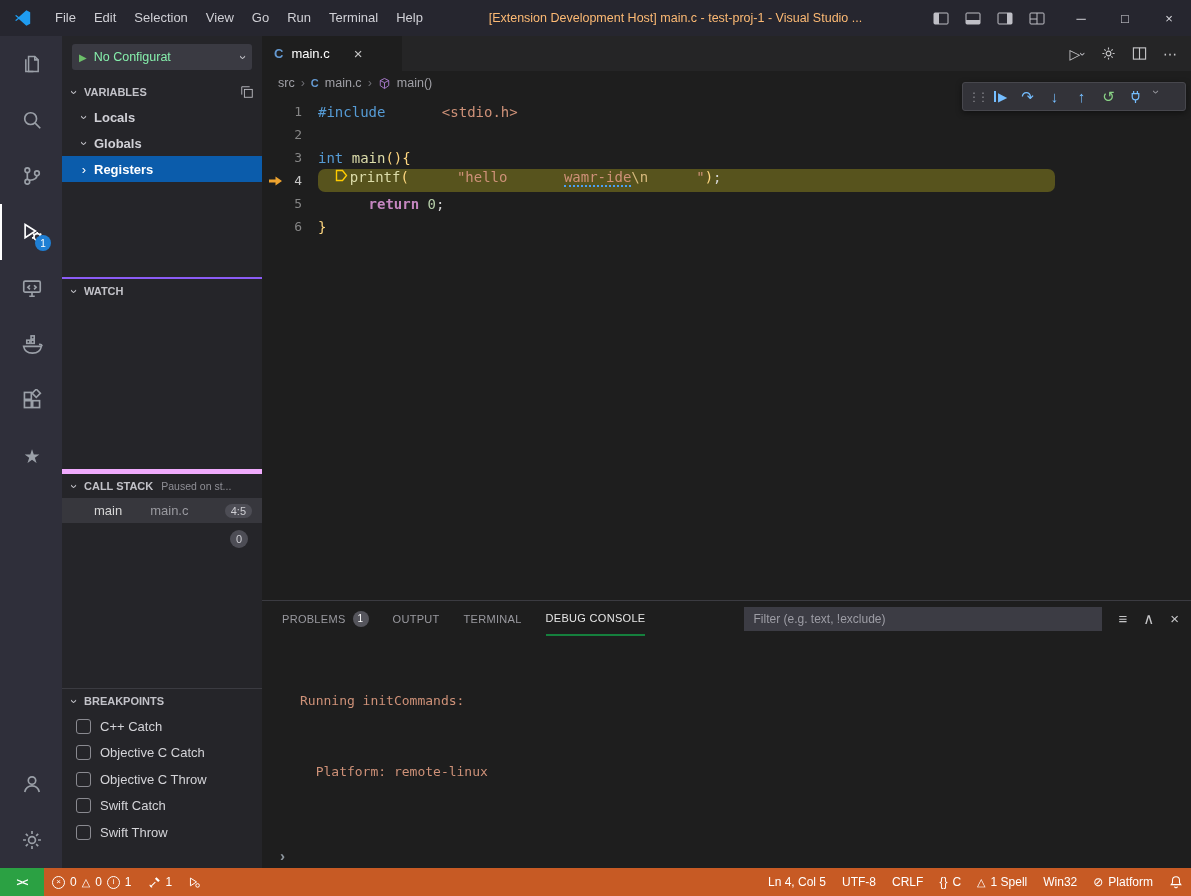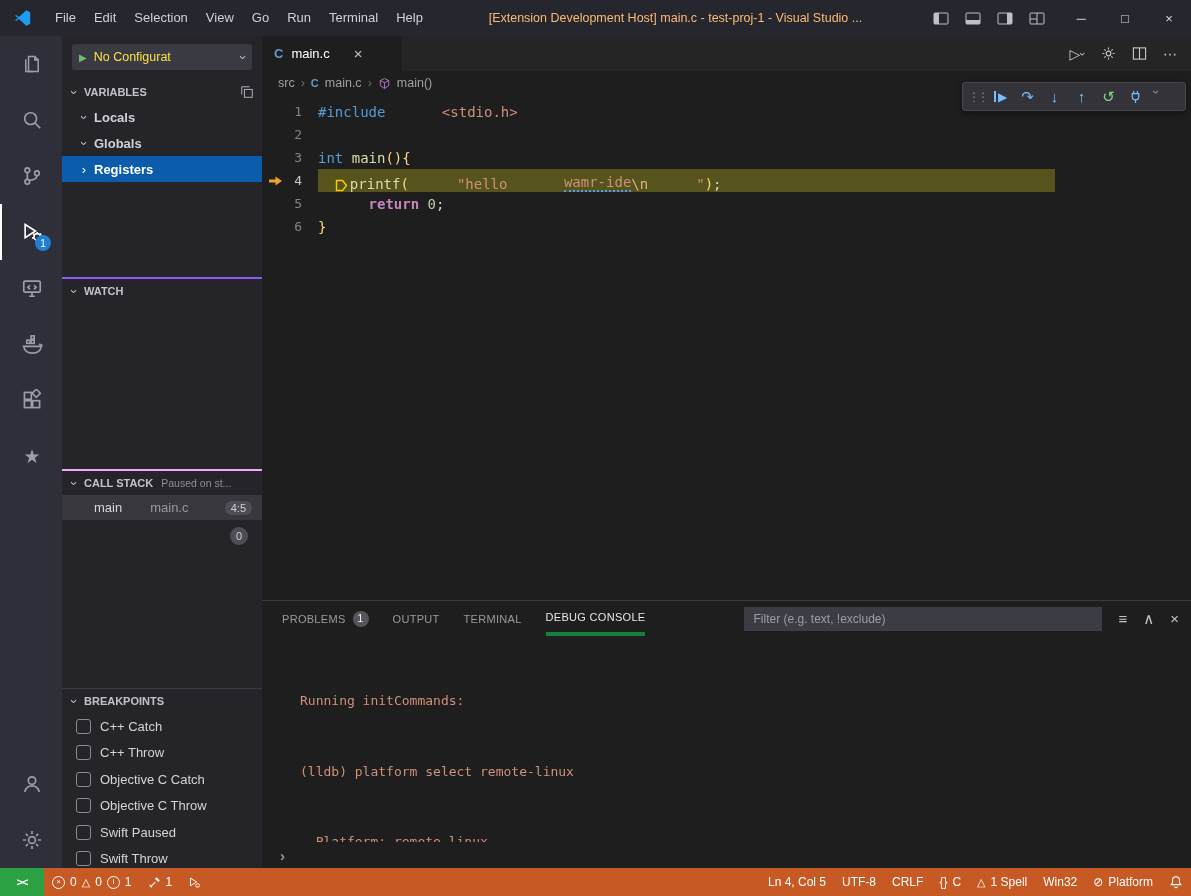--- a/index.html
+++ b/index.html
@@ -20,27 +20,27 @@
   .ab-item { height:56px; display:flex; align-items:center; justify-content:center; color:#9ba0a8; position:relative; border-left:2px solid transparent; }
   .ab-item.active { border-left-color:#fff; color:#fff; }
   .ab-badge { position:absolute; right:11px; bottom:9px; background:#1f7fd4; color:#fff; border-radius:50%; width:16px; height:16px; font-size:10px; display:flex; align-items:center; justify-content:center; }
   .ab-bottom { margin-top:auto; }
   .ab-star { font-size:19px; }
 
   
   .sidebar { position:absolute; top:36px; left:62px; width:200px; bottom:28px; background:#252529; overflow:hidden; }
   .config-row { display:flex; align-items:center; height:26px; margin:8px 10px 0 10px; background:#3a3a42; border-radius:3px; padding:0 7px; gap:7px; }
   .config-play { color:#6cc06a; font-size:10px; }
-  .config-label { flex:1; color:#fde047; white-space:nowrap; overflow:hidden; font-size:12.5px; }
+  .config-label { flex:1; color:#86efac; white-space:nowrap; overflow:hidden; font-size:12.5px; }
   .chev { color:#c0c0c6; font-size:13px; }
   .rot { display:inline-block; transform:rotate(90deg); }
   .sec { position:absolute; left:0; right:0; }
   #sec-vars { top:44px; height:197px; }
   #sec-watch { top:241px; height:192px; border-top:2px solid #8b5cf6; }
-  #sec-stack { top:433px; height:219px; border-top:2px solid #f0abfc; }
+  #sec-stack { top:433px; height:219px; border-top:5px solid #f0abfc; }
   #sec-bp { top:652px; bottom:0; border-top:1px solid #3b3b41; }
   .sec-header { display:flex; align-items:center; height:24px; padding:0 8px 0 4px; gap:2px; font-weight:bold; font-size:11px; color:#c2c2c8; }
   .sec-header .chev { width:16px; text-align:center; font-weight:normal; }
   .hdr-spacer { flex:1; }
   .tree-row { display:flex; align-items:center; height:26px; padding-left:14px; gap:2px; color:#d0d0d6; }
   .tree-row .chev { width:16px; text-align:center; }
   .tree-row.selected { background:#0b5cab; color:#fff; }
   .tree-row.selected .chev { color:#fff; }
   .cs-status { font-weight:normal; font-size:10.5px; color:#8f8f96; margin-left:6px; white-space:nowrap; }
   .frame-row { display:flex; align-items:center; height:25px; padding:0 10px 0 32px; background:#37373d; color:#d6d6d6; }
@@ -62,41 +62,41 @@
   .breadcrumbs { display:flex; align-items:center; height:24px; padding-left:16px; gap:6px; color:#a0a0a6; font-size:12.5px; }
   .bc-sep { color:#6e6e74; }
   .bc-icon-c { color:#659ad2; font-weight:bold; font-size:11px; }
 
   .code { position:relative; font-family:"DejaVu Sans Mono", monospace; font-size:14px; padding-top:5px; }
   .cline { display:flex; height:23px; align-items:center; white-space:pre; }
   .ln-bp { width:26px; display:flex; align-items:center; justify-content:center; flex:none; }
   .ln-num { width:30px; text-align:right; color:#858585; padding-right:16px; font-size:13px; flex:none; }
   .cur .ln-num { color:#c6c6c6; }
   .ccontent { display:flex; align-items:center; white-space:pre; }
-  .hl { display:flex; align-items:flex-end; background:#57531d; width:737px; height:23px; }
+  .hl { display:flex; align-items:flex-start; background:#57531d; width:737px; height:23px;border-radius:7px; }
   .inline-bp { display:inline-flex; margin:0 2px 0 0; }
   .tk-blue { color:#569cd6; } .tk-pink { color:#c586c0;font-weight:bold; } .tk-fn { color:#dcdcaa; }
   .tk-str { color:#ce9178;margin-left:48px; } .tk-esc { color:#d7ba7d; } .tk-gold { color:#ffd780; }
   .tk-num { color:#b5cea8; } .tk-plain { color:#d4d4d4; }
   .squig { border-bottom:2px dotted #4ba0f5; }
 
   .dbg-toolbar { position:absolute; top:46px; left:700px; width:224px; height:29px; background:#333339; border:1px solid #47474d; border-radius:3px; box-shadow:0 2px 6px rgba(0,0,0,.45); display:flex; align-items:center; padding:0 4px; }
   .dbg-btn { width:27px; display:flex; align-items:center; justify-content:center; font-size:15px; }
   .c-blue { color:#75beff; } .c-green { color:#89d185; }
   .dbg-grip { color:#8a8a90; font-size:12px; letter-spacing:-3px; width:20px; }
   .dbg-continue { gap:2px; }
   .cont-bar { width:2px; height:11px; background:#75beff; }
   .cont-tri { color:#75beff; font-size:12px; }
   .dbg-chev { width:14px; color:#9a9aa0; font-size:12px; }
 
   
   .panel { position:absolute; left:0; right:0; top:564px; bottom:0; background:#1e1e1e; border-top:1px solid #3b3b41; }
   .panel-header { display:flex; align-items:center; height:35px; padding:0 12px 0 20px; }
   .ptab { margin-right:24px; font-size:11px; letter-spacing:.3px; color:#9a9aa0; height:35px; display:flex; align-items:center; gap:7px; }
-  .ptab.active { color:#e7e7e7; border-bottom:4px solid #15803d; }
+  .ptab.active { color:#e7e7e7; border-bottom:2px solid #15803d; }
   .ptab-badge { background:#55555c; color:#fff; border-radius:50%; width:16px; height:16px; font-size:10px; display:flex; align-items:center; justify-content:center; }
   .panel-filter { margin-left:auto; width:358px; height:24px; background:#3c3c44; border:1px solid #3c3c44; color:#ddd; font-size:12px; padding:0 8px; font-family:"Liberation Sans", sans-serif; }
   .panel-filter::placeholder { color:#9d9da5; }
   .panel-icons { display:flex; gap:16px; margin-left:16px; color:#c6c6c8; font-size:15px; }
   .console { position:absolute; top:35px; left:0; right:0; bottom:26px; font-family:"DejaVu Sans Mono", monospace; font-size:13px; line-height:23.5px; padding:6px 4px 0 38px; color:#ce9178; white-space:pre; overflow:hidden; }
   .console-prompt { position:absolute; bottom:4px; left:18px; color:#8f98a0; font-size:15px; font-weight:bold; }
 
   
   .statusbar { position:absolute; left:0; right:0; bottom:0; height:28px; background:#c75a24; color:#fff; display:flex; align-items:stretch; font-size:12px; }
   .sb-remote { width:44px; background:#2ba143; display:flex; align-items:center; justify-content:center; font-weight:bold; font-size:11px; letter-spacing:-1px; }
@@ -302,33 +302,29 @@
       <div class="sec-header">
         <span class="chev rot">›</span>
         <span>BREAKPOINTS</span>
       </div>
       <div class="bp-row">
         <span class="bp-check"></span>
         <span>C++ Catch</span>
       </div>
       <div class="bp-row">
         <span class="bp-check"></span>
-        <span>C++ Throw</span>
-      </div>
-      <div class="bp-row">
-        <span class="bp-check"></span>
         <span>Objective C Catch</span>
       </div>
       <div class="bp-row">
         <span class="bp-check"></span>
         <span>Objective C Throw</span>
       </div>
       <div class="bp-row">
         <span class="bp-check"></span>
-        <span>Swift Paused</span>
+        <span>Swift Catch</span>
       </div>
       <div class="bp-row">
         <span class="bp-check"></span>
         <span>Swift Throw</span>
       </div>
     </div>
   </div>
 
   <div class="editor-region">
     <div class="tabbar">
@@ -439,21 +435,20 @@
         <span class="ptab active">DEBUG CONSOLE</span>
         <input class="panel-filter" type="text" placeholder="Filter (e.g. text, !exclude)" style="">
         <span class="panel-icons">
           <span>≡</span>
           <span>∧</span>
           <span>×</span>
         </span>
       </div>
       <div class="console">
         <div>Running initCommands:</div>
-        <div>(lldb) platform select remote-linux</div>
         <div>  Platform: remote-linux</div>
         
         
         
       </div>
       <div class="console-prompt">›</div>
     </div>
   </div>
 
   <div class="statusbar">

